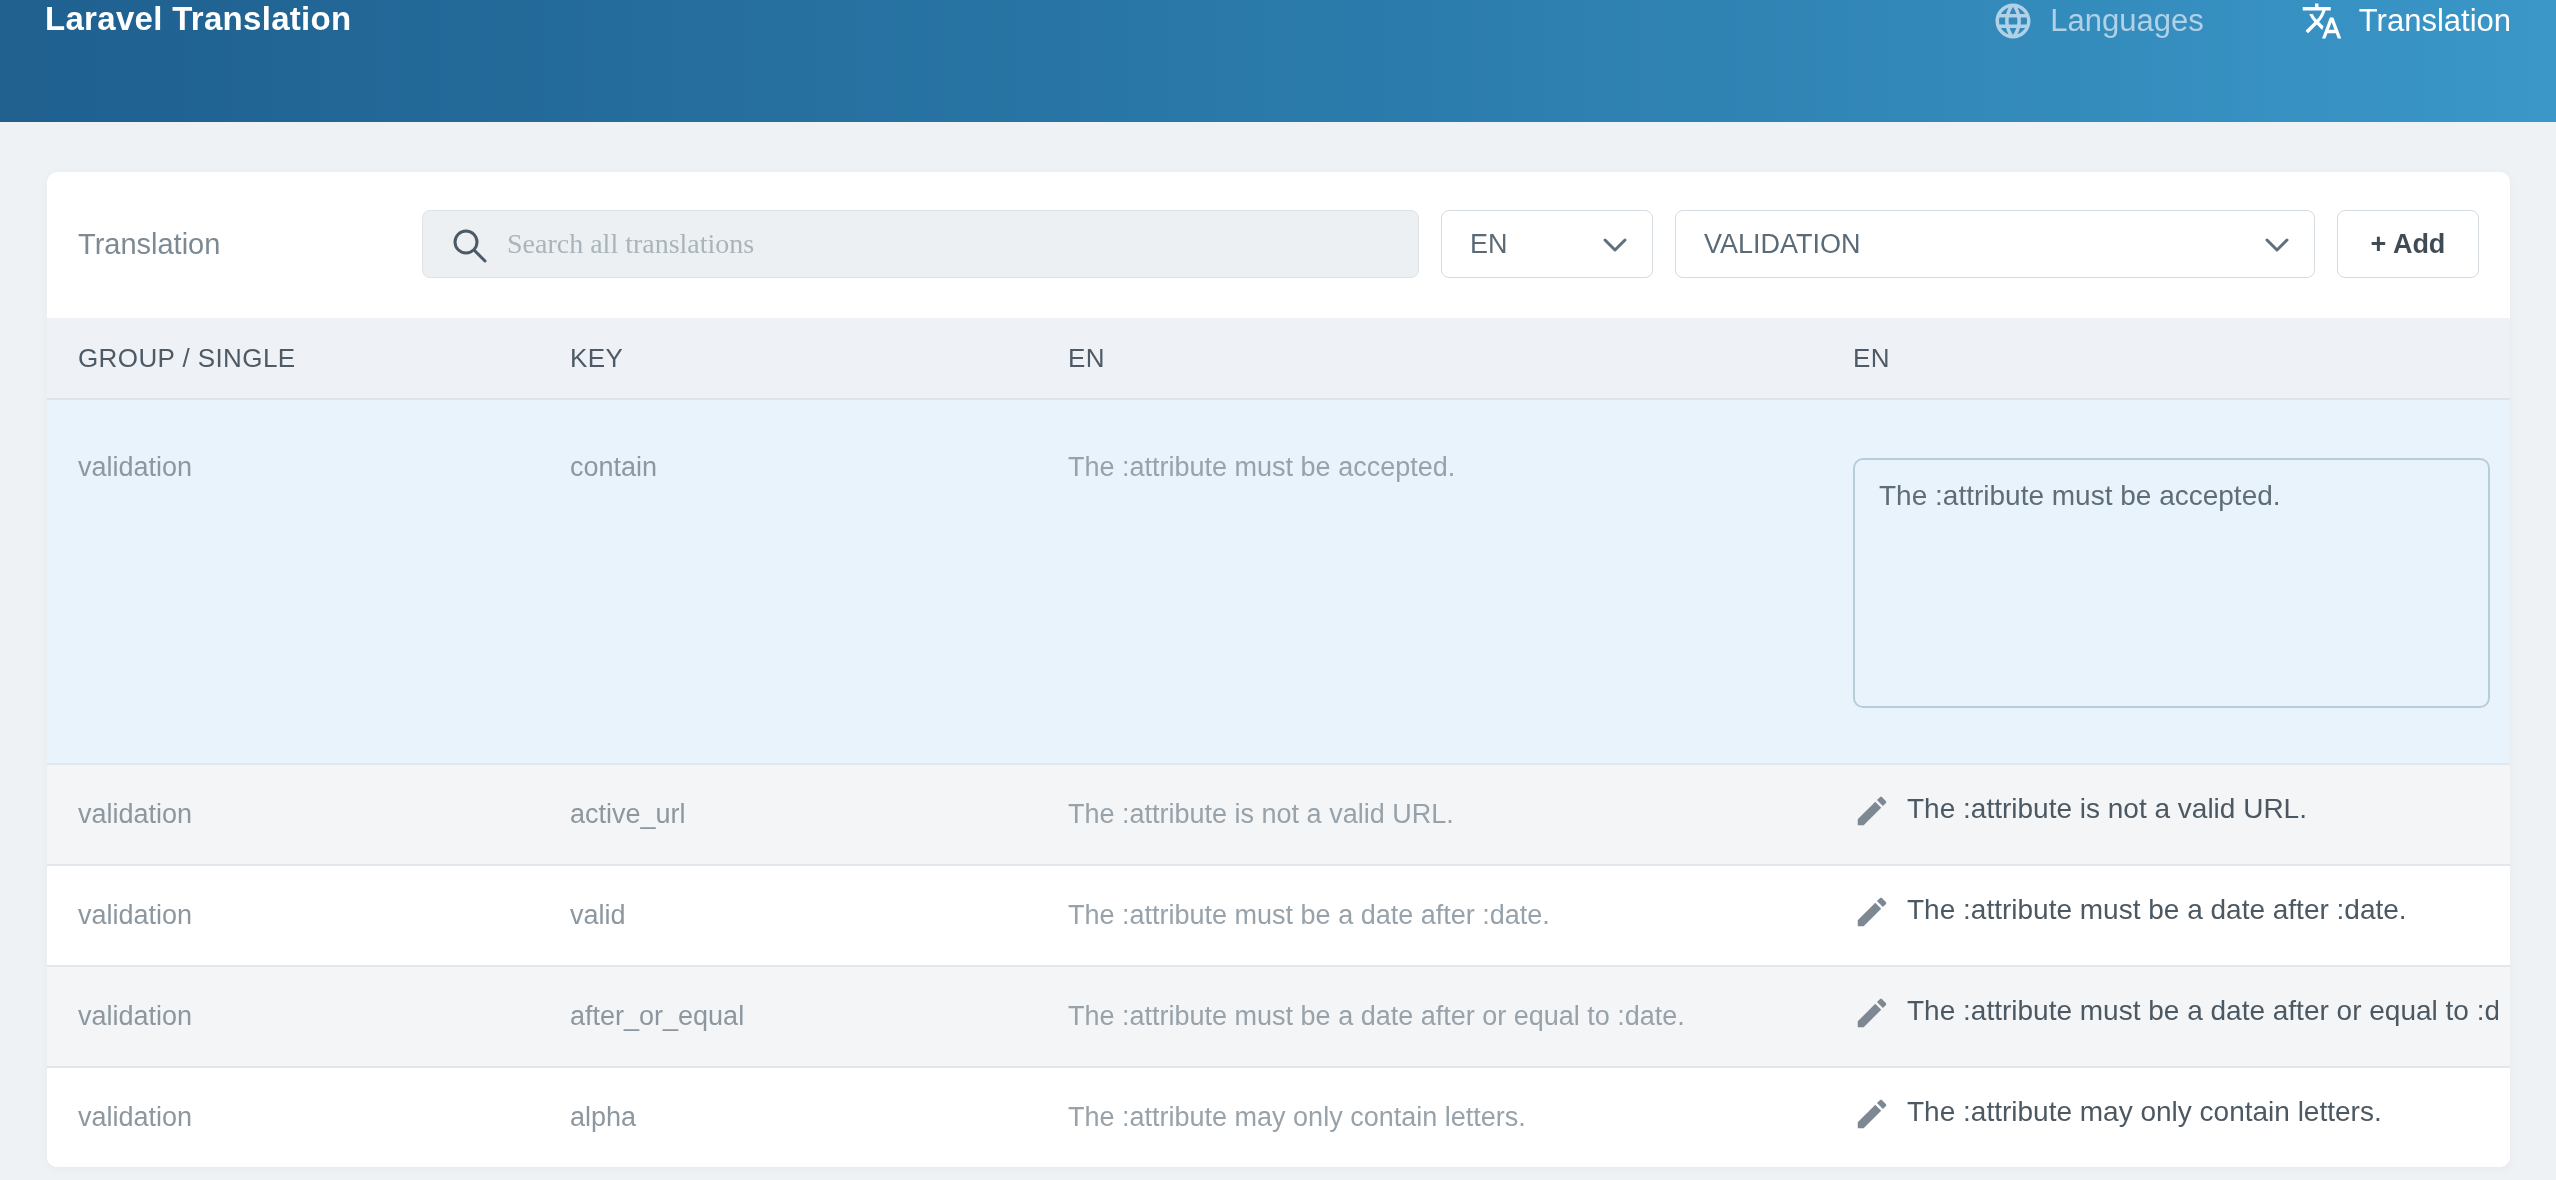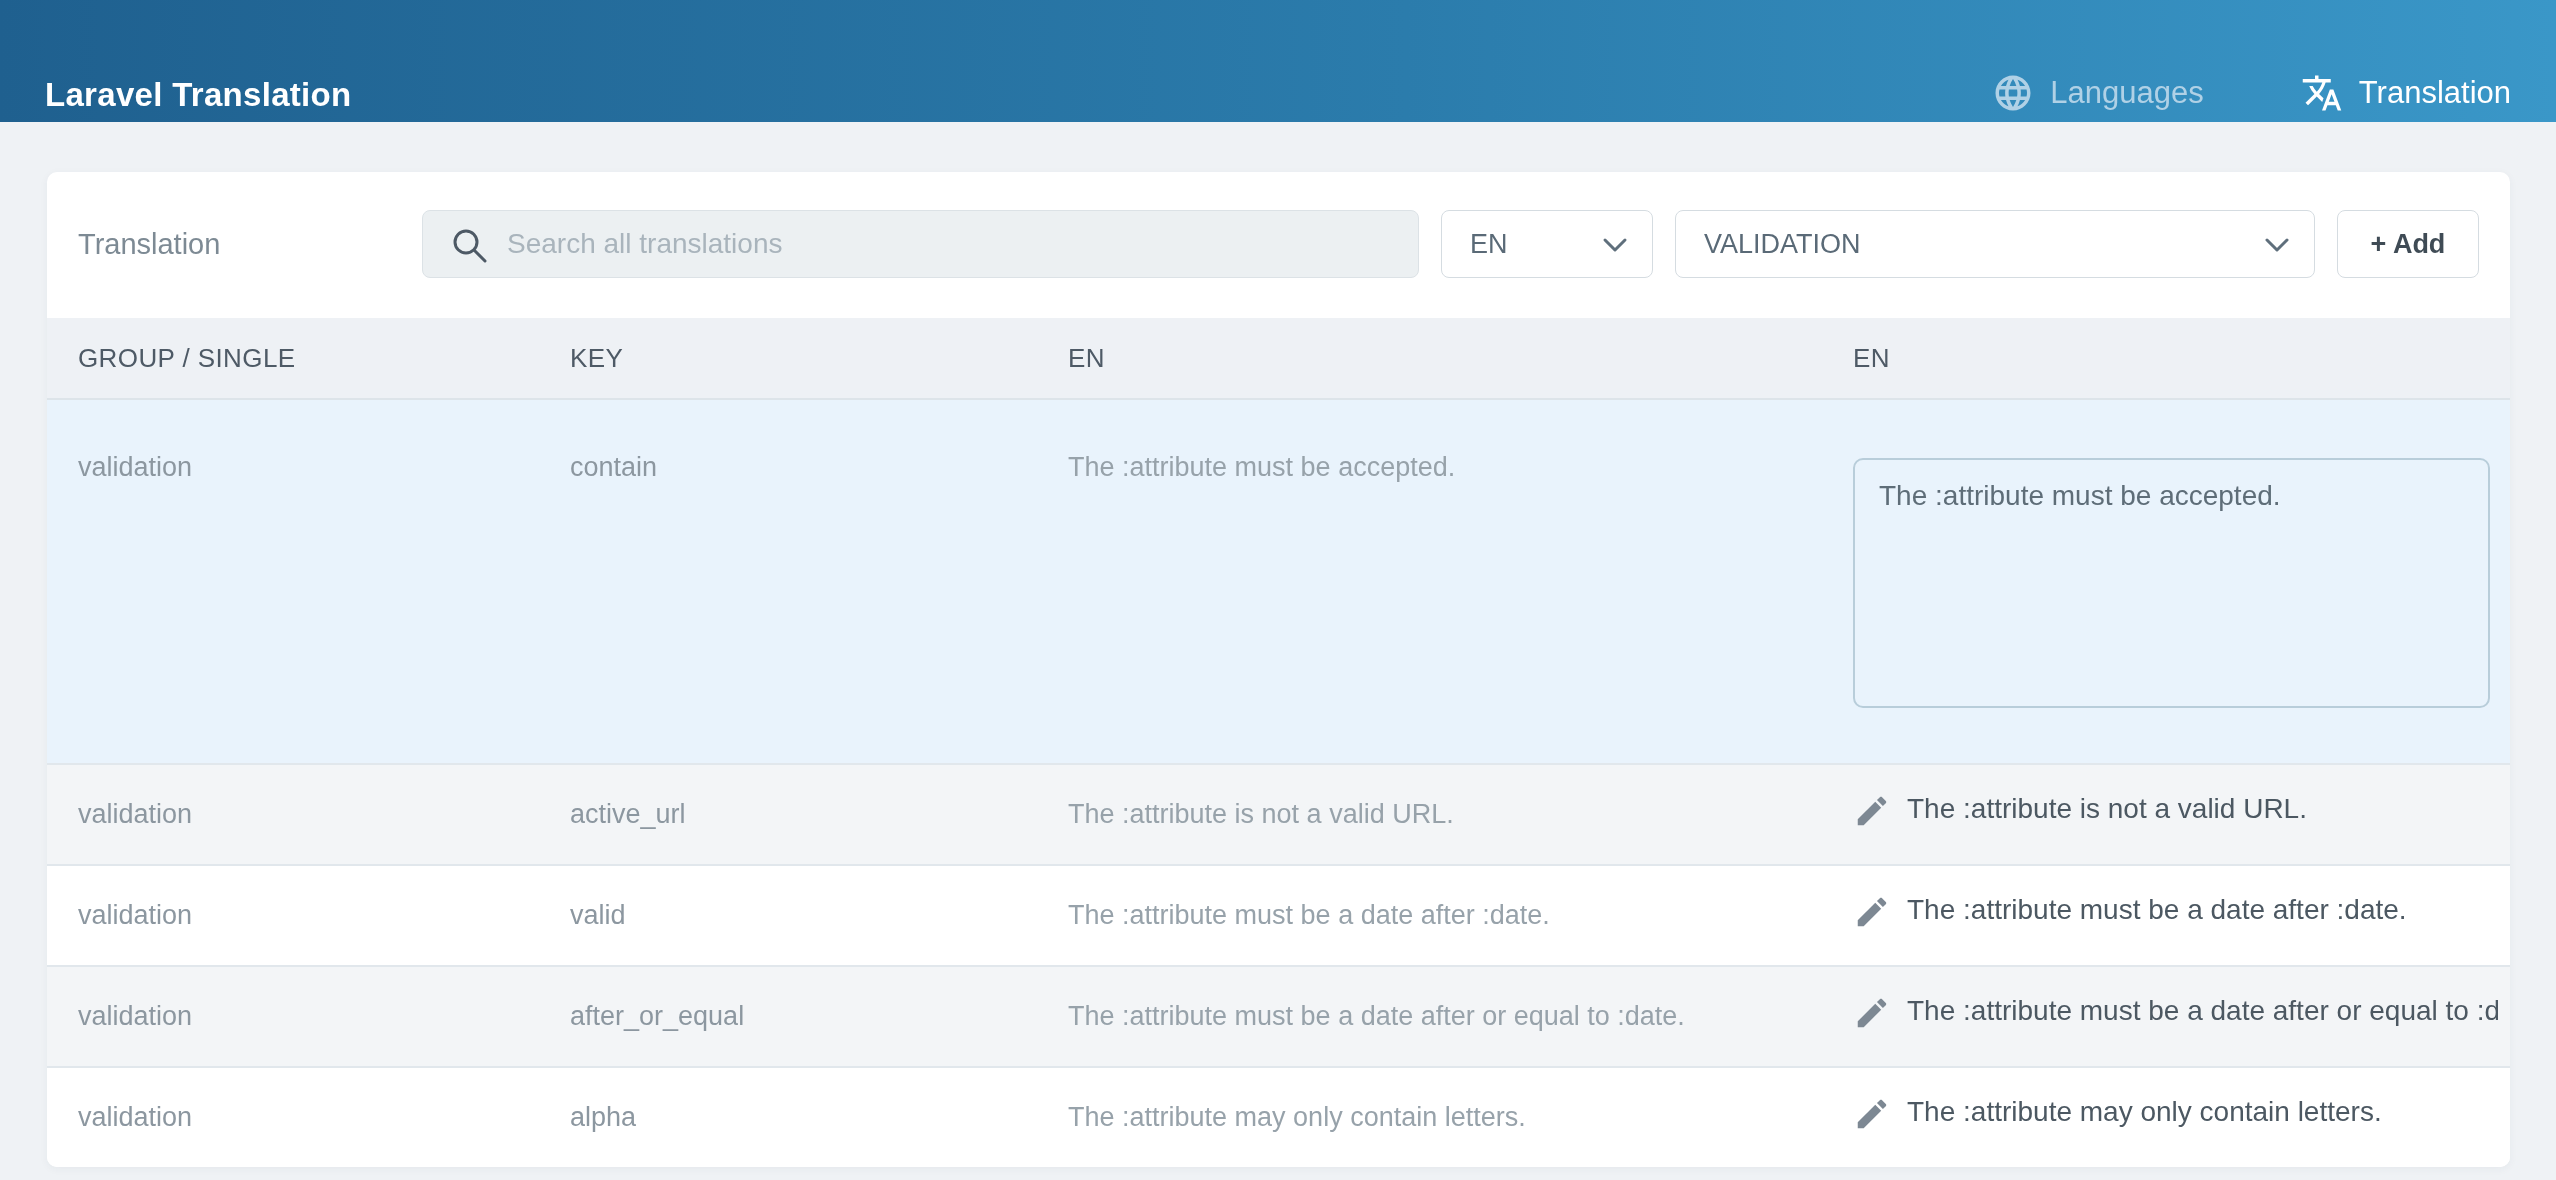--- a/index.html
+++ b/index.html
@@ -6,22 +6,22 @@
   html, body {
     width: 2556px; height: 1180px; overflow: hidden;
     background: #eff2f5;
     font-family: "Liberation Sans", sans-serif;
   }
 
   
   .navbar {
     height: 122px;
     background: linear-gradient(90deg, #1f608f 0%, #2b7cac 55%, #3a97c8 100%);
-    display: flex; align-items: flex-end;
-    padding: 8px 45px;
+    display: flex; align-items: flex-start;
+    padding: 0 45px;
   }
   .brand { color: #ffffff; font-size: 33px; font-weight: bold; letter-spacing: 0.3px; }
   .nav-links { margin-left: auto; display: flex; align-items: center; gap: 97px; }
   .nav-link { display: flex; align-items: center; gap: 16px; font-size: 31px; color: #b0d1e6; cursor: pointer; }
   .nav-link.active { color: #ffffff; }
   .nav-link svg { display: block; }
 
   
   .card {
     position: absolute; left: 47px; top: 172px; width: 2463px;
@@ -36,21 +36,21 @@
     padding: 38px 31px 40px 31px; gap: 22px;
   }
   .toolbar-title { width: 322px; flex: none; font-size: 29px; color: #7d8a94; }
   .search-wrap { position: relative; flex: 1; }
   .search-wrap svg { position: absolute; left: 26px; top: 14px; }
   .search-input {
     width: 100%; height: 68px;
     background: #ecf0f2; border: 1px solid #dce2e6; border-radius: 8px;
     padding: 0 24px 0 84px;
     font-size: 28px; color: #55626c;
-    font-family: Liberation Sans, sans-serif;
+    font-family: Liberation Serif, serif;
     outline: none;
   }
   .search-input::placeholder { color: #a9b4bc; }
   .select {
     height: 68px; background: #fff;
     border: 1px solid #d5dce1; border-radius: 8px;
     display: flex; align-items: center;
     padding: 0 24px 0 28px;
     font-size: 27px; color: #5a6a77;
     cursor: pointer; flex: none;

